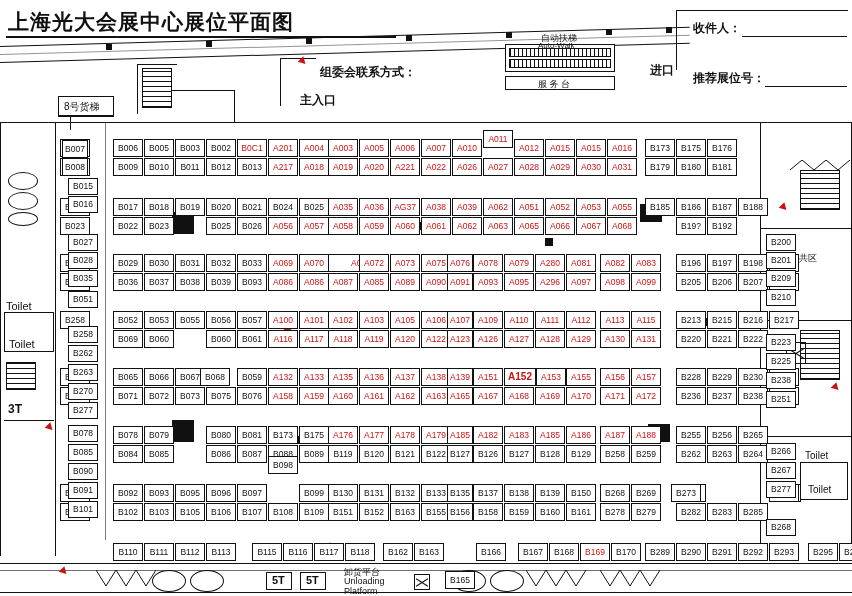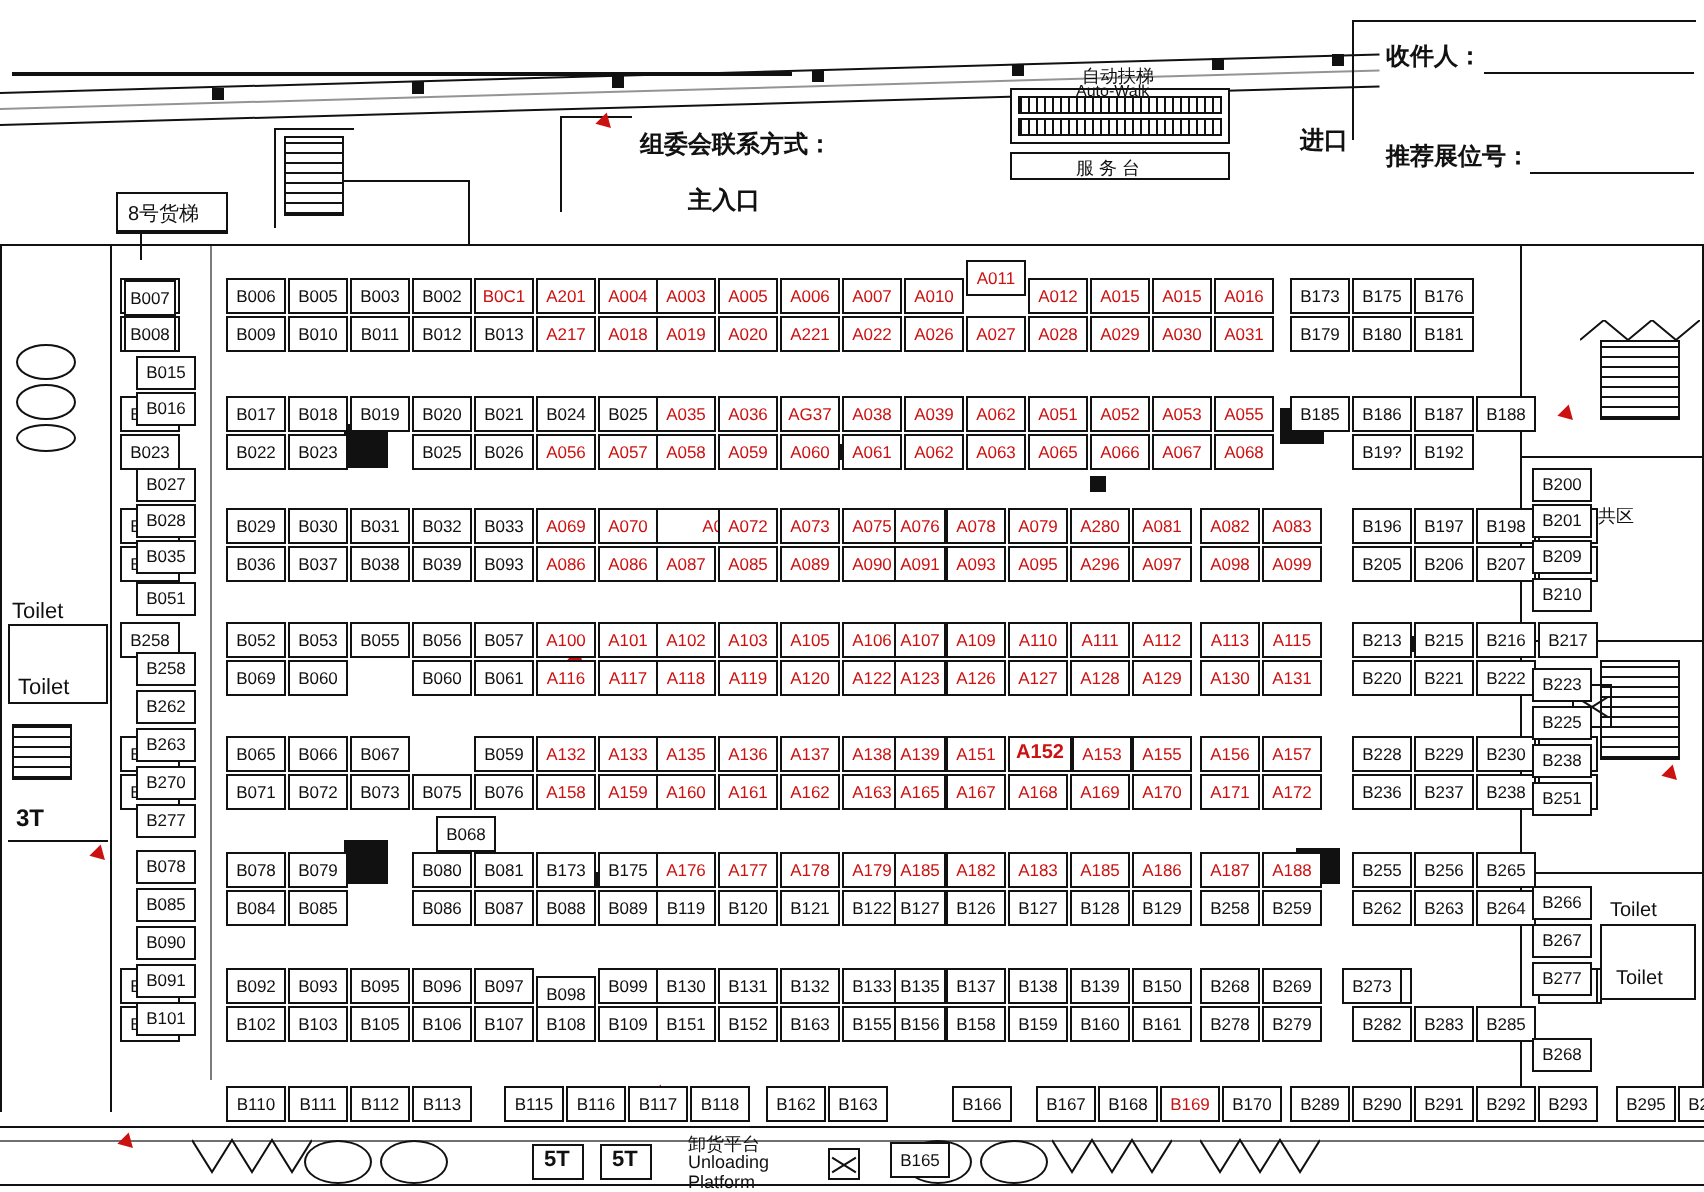--- a/index.html
+++ b/index.html
@@ -46,29 +46,30 @@
   .xbox:before,.xbox:after{content:"";position:absolute;left:0;top:50%;width:100%;height:1px;
        background:#111;transform-origin:center;}
   .xbox:before{transform:rotate(32deg);}
   .xbox:after{transform:rotate(-32deg);}
 </style>
 </head>
 <body>
 
 <div class="root">
 
+  <div class="title">上海光大会展中心展位平面图</div>
   <div class="title-underline"></div>
 
   <div class="lbl-b" style="left:693px;top:20px;">收件人：</div>
   <div class="underline" style="left:742px;top:36px;width:105px;"></div>
   <div class="lbl-b" style="left:693px;top:70px;">推荐展位号：</div>
   <div class="underline" style="left:765px;top:86px;width:82px;"></div>
 
   <div class="lbl-b" style="left:320px;top:64px;">组委会联系方式：</div>
-  <div class="lbl-b" style="left:300px;top:92px;margin-left:44px;">主入口</div>
+  <div class="lbl-b" style="left:300px;top:92px;">主入口</div>
   <div class="lbl-b" style="left:650px;top:62px;">进口</div>
 
   <div class="line" style="left:0px;top:46px;width:690px;height:1px;transform:rotate(-1.6deg);transform-origin:left center;"></div>
   <div class="line" style="left:0px;top:62px;width:690px;height:1px;transform:rotate(-1.6deg);transform-origin:left center;"></div>
   <div class="line" style="left:0px;top:54px;width:690px;height:1px;transform:rotate(-1.6deg);transform-origin:left center;opacity:.45;"></div>
   <div class="blk" style="left:106px;top:44px;width:6px;height:6px;"></div>
   <div class="blk" style="left:206px;top:41px;width:6px;height:6px;"></div>
   <div class="blk" style="left:306px;top:38px;width:6px;height:6px;"></div>
   <div class="blk" style="left:406px;top:35px;width:6px;height:6px;"></div>
   <div class="blk" style="left:506px;top:32px;width:6px;height:6px;"></div>
@@ -352,21 +353,21 @@
       <div class="cell red" style="left: 566px; top: 330px; width: 30px; height: 18px;">A129</div>
       <div class="cell red" style="left: 600px; top: 330px; width: 30px; height: 18px;">A130</div>
       <div class="cell red" style="left: 631px; top: 330px; width: 30px; height: 18px;">A131</div>
       <div class="cell" style="left: 676px; top: 330px; width: 30px; height: 18px;">B220</div>
       <div class="cell" style="left: 707px; top: 330px; width: 30px; height: 18px;">B221</div>
       <div class="cell" style="left: 738px; top: 330px; width: 30px; height: 18px;">B222</div>
       <div class="cell" style="left: 60px; top: 368px; width: 30px; height: 18px;">B263</div>
       <div class="cell" style="left: 113px; top: 368px; width: 30px; height: 18px;">B065</div>
       <div class="cell" style="left: 144px; top: 368px; width: 30px; height: 18px;">B066</div>
       <div class="cell" style="left: 175px; top: 368px; width: 30px; height: 18px;">B067</div>
-      <div class="cell" style="left: 218px; top: 368px; width: 30px; height: 18px; margin-top: 40px;">B068</div>
+      <div class="cell" style="left: 200px; top: 368px; width: 30px; height: 18px;">B068</div>
       <div class="cell" style="left: 237px; top: 368px; width: 30px; height: 18px;">B059</div>
       <div class="cell red" style="left: 268px; top: 368px; width: 30px; height: 18px;">A132</div>
       <div class="cell red" style="left: 299px; top: 368px; width: 30px; height: 18px;">A133</div>
       <div class="cell red" style="left: 328px; top: 368px; width: 30px; height: 18px;">A135</div>
       <div class="cell red" style="left: 359px; top: 368px; width: 30px; height: 18px;">A136</div>
       <div class="cell red" style="left: 390px; top: 368px; width: 30px; height: 18px;">A137</div>
       <div class="cell red" style="left: 421px; top: 368px; width: 30px; height: 18px;">A138</div>
       <div class="cell red" style="left: 447px; top: 368px; width: 26px; height: 18px;">A139</div>
       <div class="cell red" style="left: 473px; top: 368px; width: 30px; height: 18px;">A151</div>
       <div class="cell red big" style="left: 504px; top: 368px; width: 32px; height: 18px;">A152</div>
@@ -440,21 +441,21 @@
       <div class="cell" style="left: 631px; top: 445px; width: 30px; height: 18px;">B259</div>
       <div class="cell" style="left: 676px; top: 445px; width: 30px; height: 18px;">B262</div>
       <div class="cell" style="left: 707px; top: 445px; width: 30px; height: 18px;">B263</div>
       <div class="cell" style="left: 738px; top: 445px; width: 30px; height: 18px;">B264</div>
       <div class="cell" style="left: 60px; top: 484px; width: 30px; height: 18px;">B091</div>
       <div class="cell" style="left: 113px; top: 484px; width: 30px; height: 18px;">B092</div>
       <div class="cell" style="left: 144px; top: 484px; width: 30px; height: 18px;">B093</div>
       <div class="cell" style="left: 175px; top: 484px; width: 30px; height: 18px;">B095</div>
       <div class="cell" style="left: 206px; top: 484px; width: 30px; height: 18px;">B096</div>
       <div class="cell" style="left: 237px; top: 484px; width: 30px; height: 18px;">B097</div>
-      <div class="cell" style="left: 268px; top: 488px; width: 30px; height: 18px; text-align: center;">B098</div>
+      <div class="cell" style="left: 268px; top: 456px; width: 30px; height: 18px; text-align: center;">B098</div>
       <div class="cell" style="left: 299px; top: 484px; width: 30px; height: 18px;">B099</div>
       <div class="cell" style="left: 328px; top: 484px; width: 30px; height: 18px;">B130</div>
       <div class="cell" style="left: 359px; top: 484px; width: 30px; height: 18px;">B131</div>
       <div class="cell" style="left: 390px; top: 484px; width: 30px; height: 18px;">B132</div>
       <div class="cell" style="left: 421px; top: 484px; width: 30px; height: 18px;">B133</div>
       <div class="cell" style="left: 447px; top: 484px; width: 26px; height: 18px;">B135</div>
       <div class="cell" style="left: 473px; top: 484px; width: 30px; height: 18px;">B137</div>
       <div class="cell" style="left: 504px; top: 484px; width: 30px; height: 18px;">B138</div>
       <div class="cell" style="left: 535px; top: 484px; width: 30px; height: 18px;">B139</div>
       <div class="cell" style="left: 566px; top: 484px; width: 30px; height: 18px;">B150</div>

